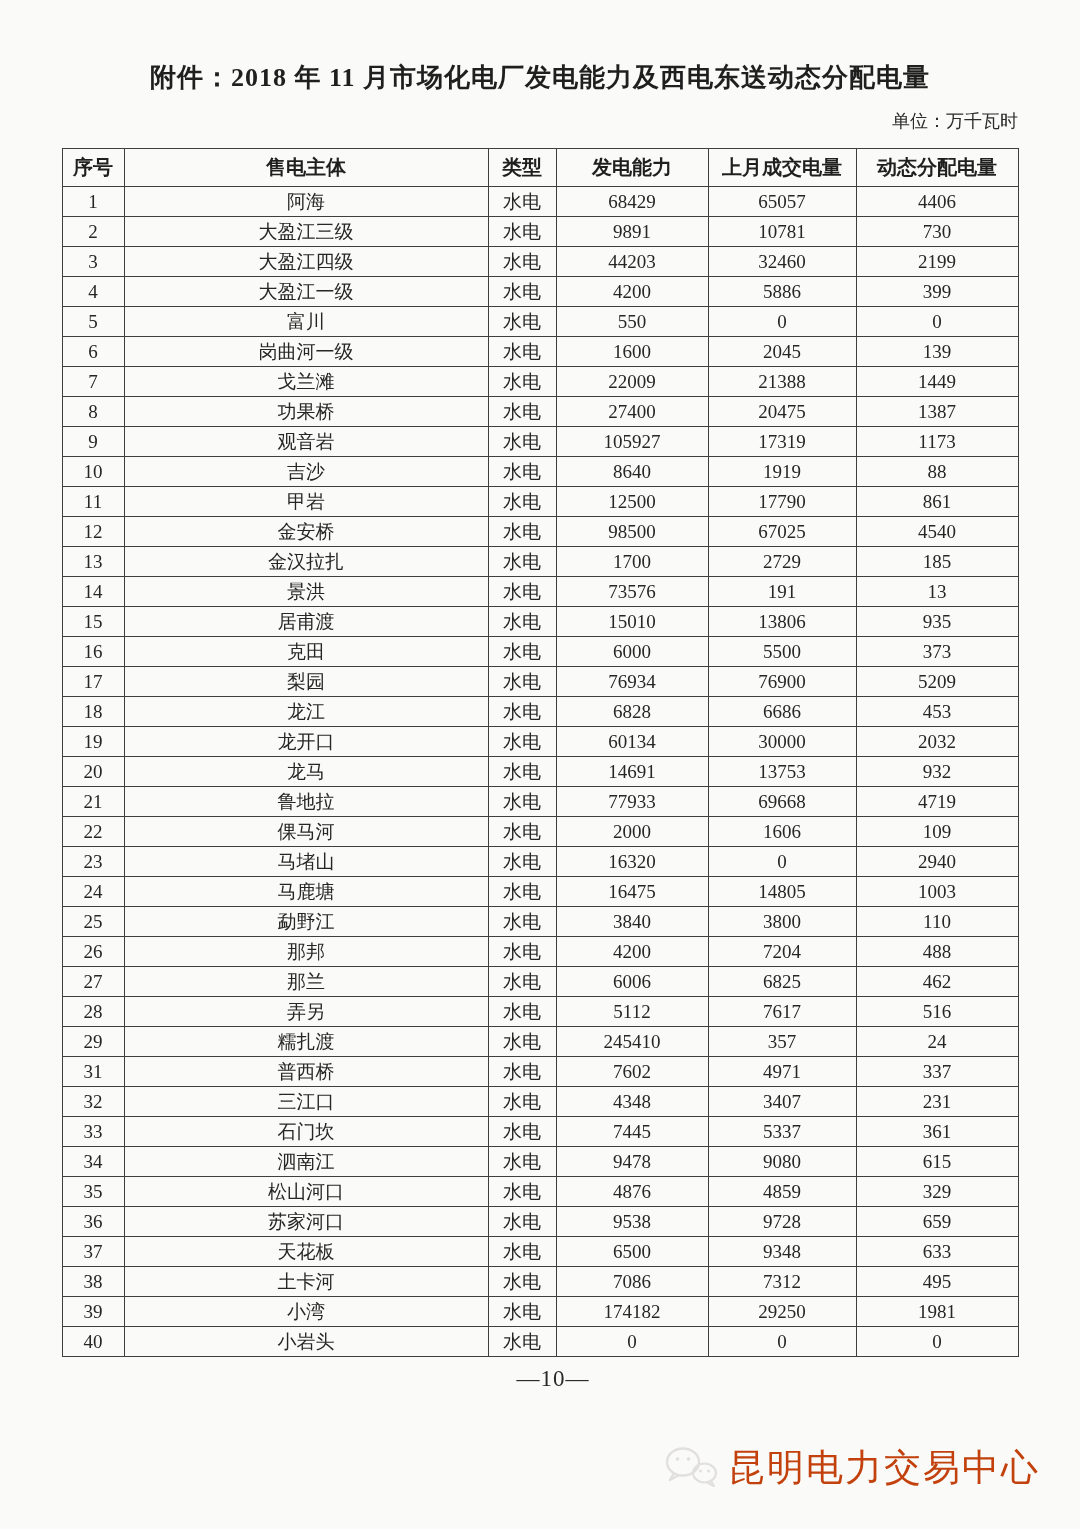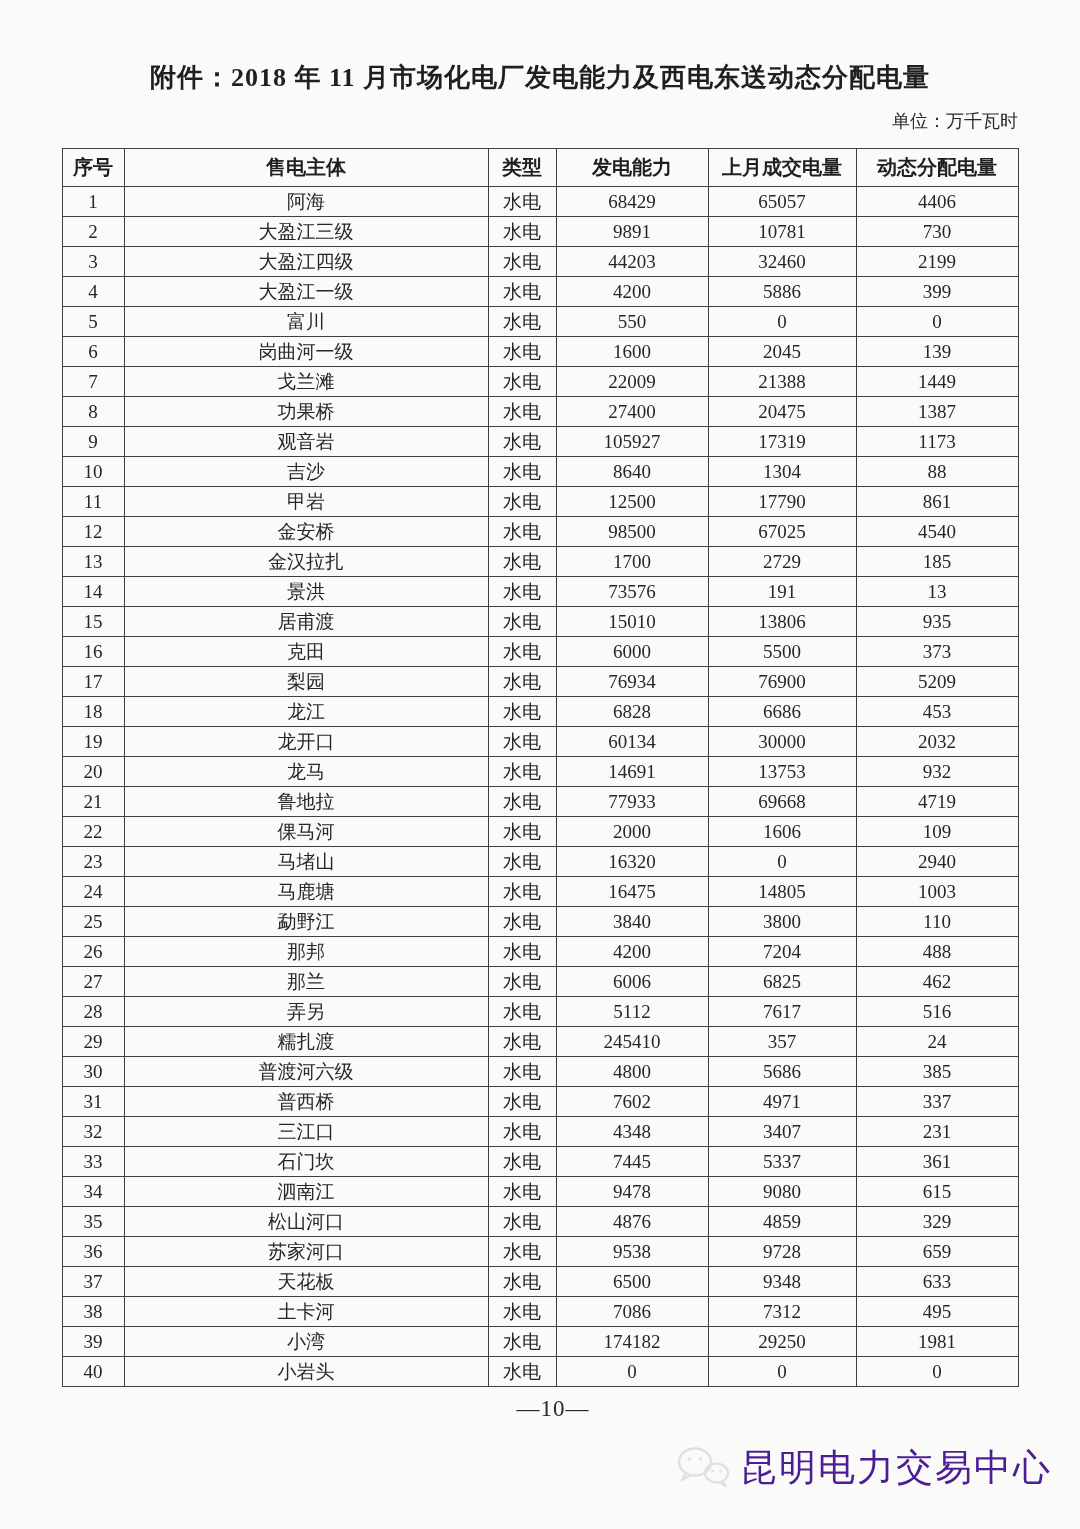--- a/index.html
+++ b/index.html
@@ -69,26 +69,26 @@
   .page-number {
     text-align: center;
     font-size: 23px;
     margin-top: 9px;
     color: #2a2a2a;
     letter-spacing: 1px;
     padding-left: 26px;
   }
   .watermark {
     position: absolute;
-    right: 28px;
+    right: 40px;
     bottom: 36px;
     display: flex;
     align-items: center;
     gap: 8px;
-    color: #4c1d95;
+    color: #c2410c;
     font-size: 37px;
     letter-spacing: 2px;
     user-select: none;
   }
   .watermark .wm-icon {
     display: inline-flex;
   }
 </style>
 </head>
 <body>
@@ -189,21 +189,21 @@
       <td>水电</td>
       <td class="num-col">105927</td>
       <td class="num-col">17319</td>
       <td class="num-col">1173</td>
     </tr>
         <tr>
       <td class="num-col">10</td>
       <td>吉沙</td>
       <td>水电</td>
       <td class="num-col">8640</td>
-      <td class="num-col">1304</td>
+      <td class="num-col">1919</td>
       <td class="num-col">88</td>
     </tr>
         <tr>
       <td class="num-col">11</td>
       <td>甲岩</td>
       <td>水电</td>
       <td class="num-col">12500</td>
       <td class="num-col">17790</td>
       <td class="num-col">861</td>
     </tr>
@@ -343,28 +343,20 @@
       <td class="num-col">7617</td>
       <td class="num-col">516</td>
     </tr>
         <tr>
       <td class="num-col">29</td>
       <td>糯扎渡</td>
       <td>水电</td>
       <td class="num-col">245410</td>
       <td class="num-col">357</td>
       <td class="num-col">24</td>
-    </tr>
-        <tr>
-      <td class="num-col">30</td>
-      <td>普渡河六级</td>
-      <td>水电</td>
-      <td class="num-col">4800</td>
-      <td class="num-col">5686</td>
-      <td class="num-col">385</td>
     </tr>
         <tr>
       <td class="num-col">31</td>
       <td>普西桥</td>
       <td>水电</td>
       <td class="num-col">7602</td>
       <td class="num-col">4971</td>
       <td class="num-col">337</td>
     </tr>
         <tr>

